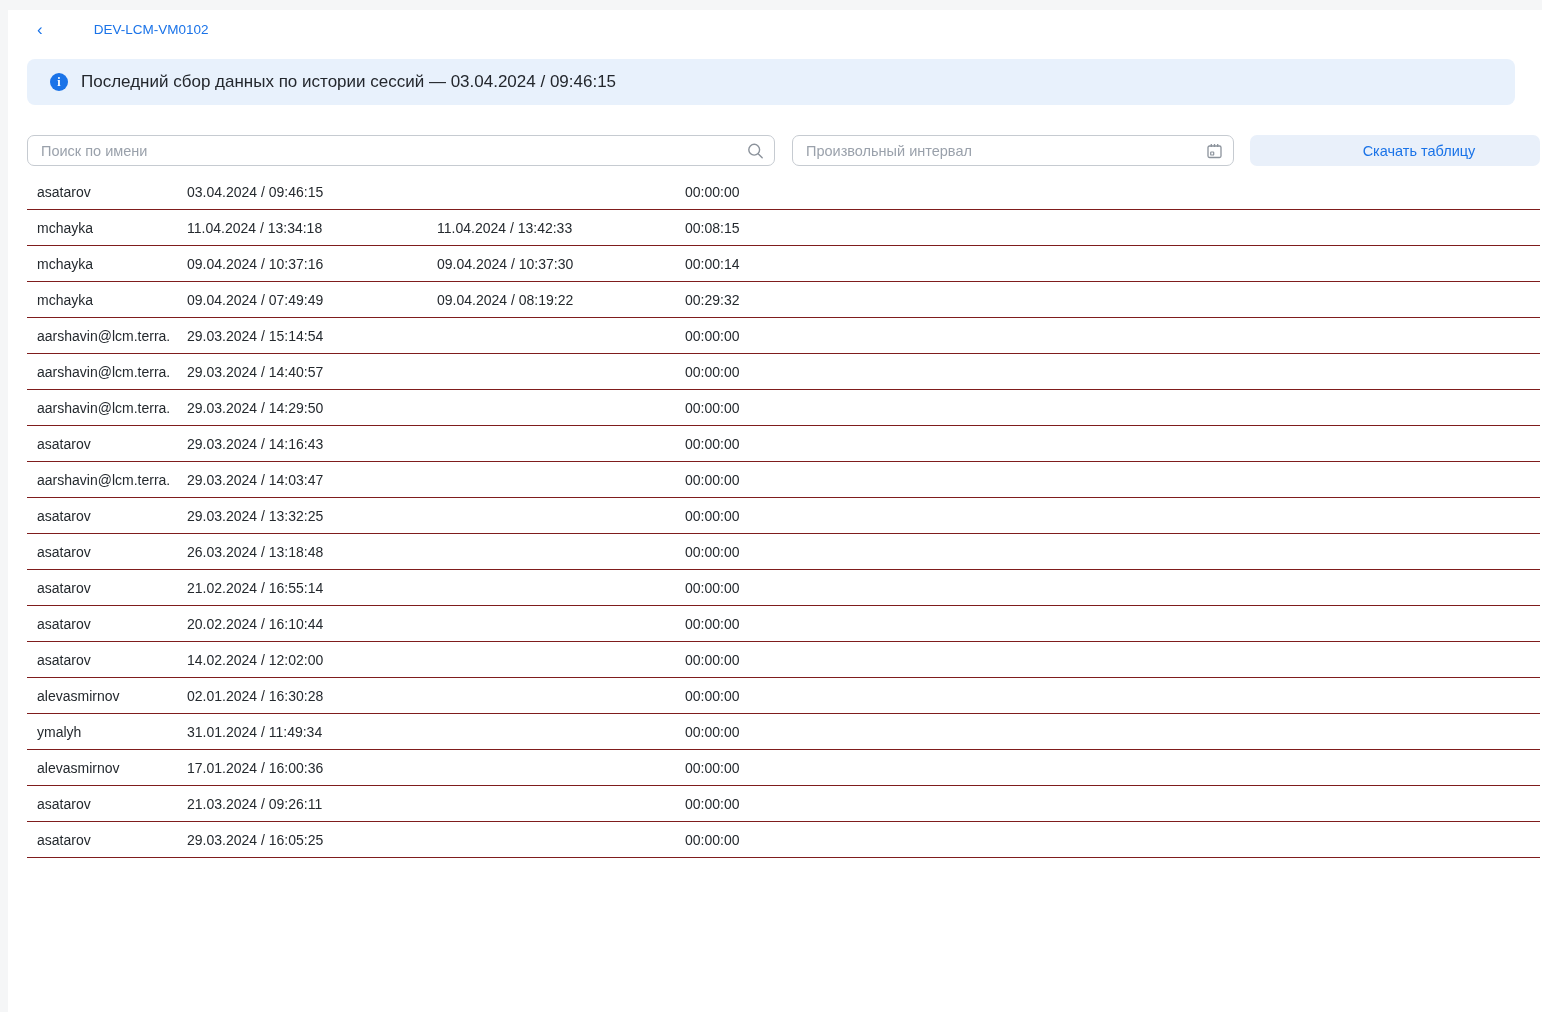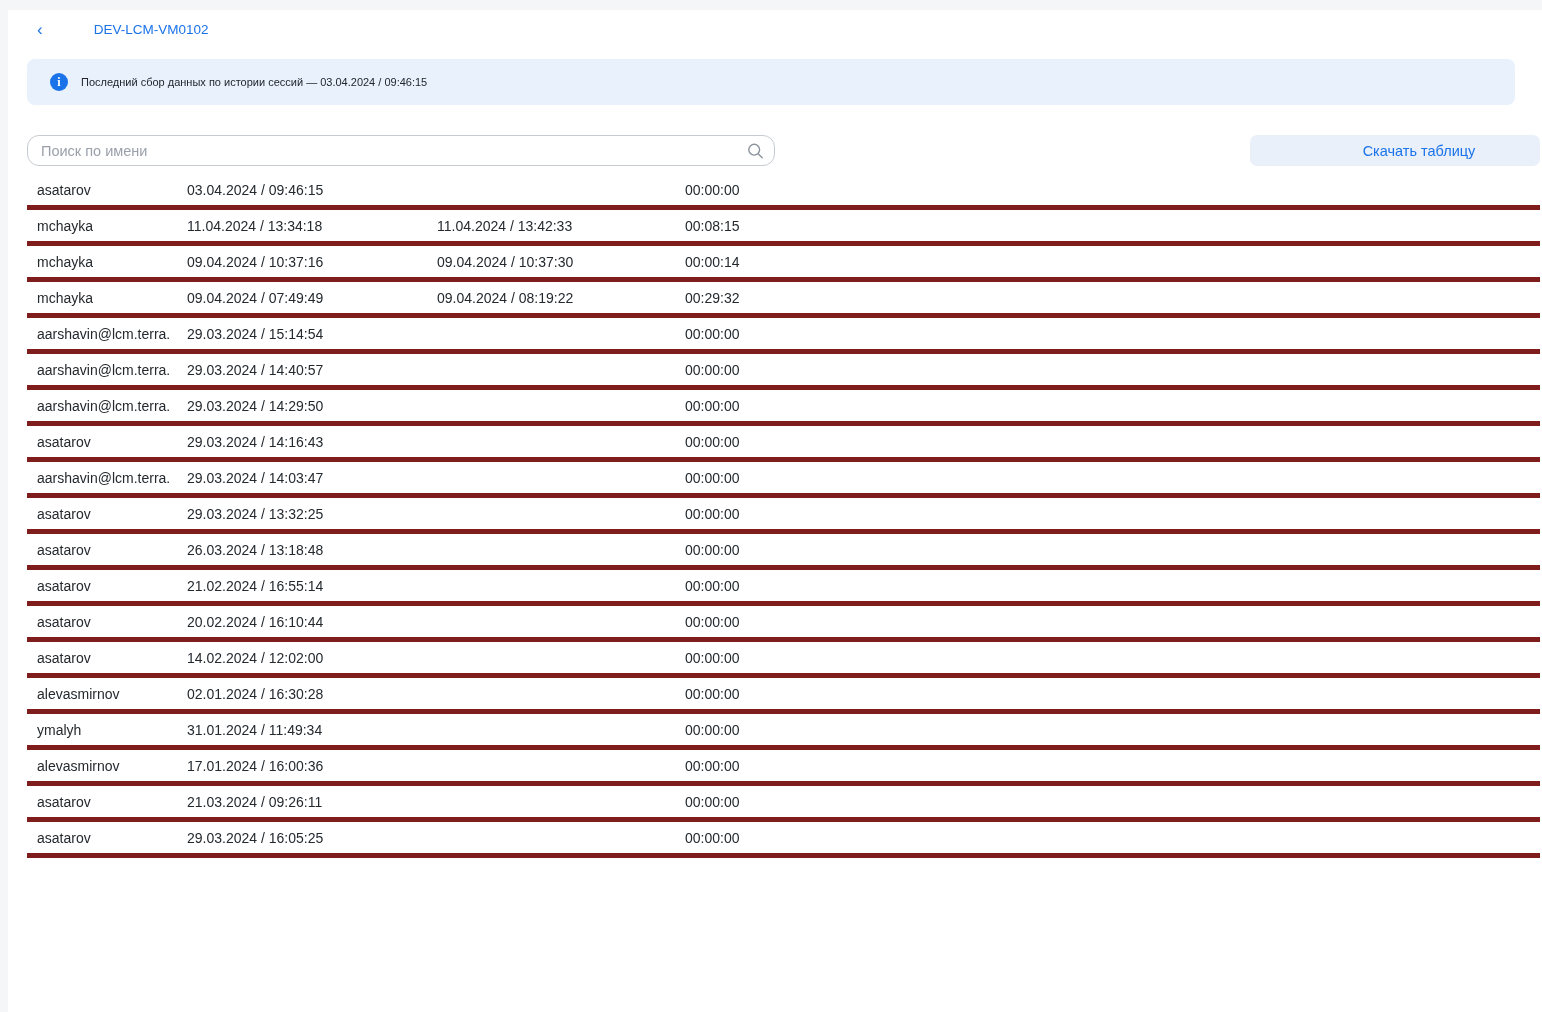--- a/index.html
+++ b/index.html
@@ -29,28 +29,28 @@
     margin-top: 22px; width: 1488px; height: 46px;
     background: #e8f1fc; border-radius: 8px;
     display: flex; align-items: center; padding-left: 23px;
   }
   .info-icon {
     width: 18px; height: 18px; border-radius: 50%;
     background: #1a73e8; color: #ffffff;
     font-size: 12px; font-weight: 700; font-family: "Liberation Serif", serif;
     display: flex; align-items: center; justify-content: center; flex: none;
   }
-  .banner-text { margin-left: 13px; font-size: 11px; color: #23272d; }
+  .banner-text { margin-left: 13px; font-size: 17px; color: #23272d; }
 
   
   .controls { margin-top: 30px; display: flex; align-items: center; width: 1513px; }
   .input-wrap { position: relative; height: 31px; }
   .input-wrap input {
     width: 100%; height: 100%;
-    border: 1px solid #c6cbd1; border-radius: 12px;
+    border: 1px solid #c6cbd1; border-radius: 7px;
     font-family: "Liberation Sans", sans-serif;
     font-size: 14.5px; color: #24292e;
     padding: 0 38px 0 13px; outline: none; background: #fff;
   }
   .input-wrap input::placeholder { color: #9aa1ab; opacity: 1; }
   .search-wrap { width: 748px; }
   .date-wrap { width: 442px; margin-left: 17px; }
   .input-icon { position: absolute; right: 11px; top: 50%; transform: translateY(-50%); display: flex; }
   .download-btn {
     margin-left: auto; width: 290px; height: 31px;
@@ -59,21 +59,21 @@
     font-family: "Liberation Sans", sans-serif; font-size: 14.5px;
     cursor: pointer;
     padding-left: 48px;
   }
 
   
   .table { margin-top: 8px; width: 1513px; }
   .thead { display: flex; align-items: center; height: 30px; border-bottom: 1px solid #cfd3d8; }
   .th { position: relative; font-weight: 700; font-size: 14px; color: #24292e; height: 100%; display: flex; align-items: center; }
   .th::after { content: ""; position: absolute; right: 0; top: 7px; height: 15px; width: 1px; background: #d7dade; }
-  .trow { display: flex; align-items: center; height: 36px; border-bottom: 5px solid #7f1d1d; font-size: 14px; color: #24292e; }
+  .trow { display: flex; align-items: center; height: 36px; border-bottom: 1px solid #7f1d1d; font-size: 14px; color: #24292e; }
   .tcell { white-space: nowrap; overflow: hidden; }
   .c0 { width: 144px; padding-left: 10px; flex: none; }
   .c1 { width: 256px; padding-left: 16px; flex: none; }
   .c2 { width: 246px; padding-left: 10px; flex: none; }
   .c3 { width: 204px; padding-left: 12px; flex: none; }
   .c4 { flex: 1; }
 </style>
 </head>
 <body>
 
@@ -97,20 +97,32 @@
     <div class="input-wrap search-wrap">
       <input type="text" placeholder="Поиск по имени" style="">
       <span class="input-icon">
         <svg width="17" height="17" viewBox="0 0 17 17" fill="none">
           <circle cx="7.2" cy="7.2" r="5.4" stroke="#8b929b" stroke-width="1.4"></circle>
           <line x1="11.4" y1="11.4" x2="15.2" y2="15.2" stroke="#8b929b" stroke-width="1.4" stroke-linecap="round"></line>
         </svg>
       </span>
     </div>
 
+    <div class="input-wrap date-wrap">
+      <input type="text" placeholder="Произвольный интервал" style="">
+      <span class="input-icon">
+        <svg width="17" height="17" viewBox="0 0 17 17" fill="none">
+          <rect x="2" y="3.5" width="13" height="11.5" rx="1.5" stroke="#8b929b" stroke-width="1.3"></rect>
+          <line x1="5.3" y1="1.5" x2="5.3" y2="4.5" stroke="#8b929b" stroke-width="1.3"></line>
+          <line x1="8.5" y1="1.5" x2="8.5" y2="4.5" stroke="#8b929b" stroke-width="1.3"></line>
+          <line x1="11.7" y1="1.5" x2="11.7" y2="4.5" stroke="#8b929b" stroke-width="1.3"></line>
+          <rect x="4.7" y="9.5" width="3" height="3" rx="0.6" stroke="#8b929b" stroke-width="1.2"></rect>
+        </svg>
+      </span>
+    </div>
 
     <button class="download-btn">Скачать таблицу</button>
   </div>
 
   <div class="table">
     <div>
         <div class="trow">
           <div class="tcell c0">asatarov</div>
           <div class="tcell c1">03.04.2024 / 09:46:15</div>
           <div class="tcell c2"></div>

